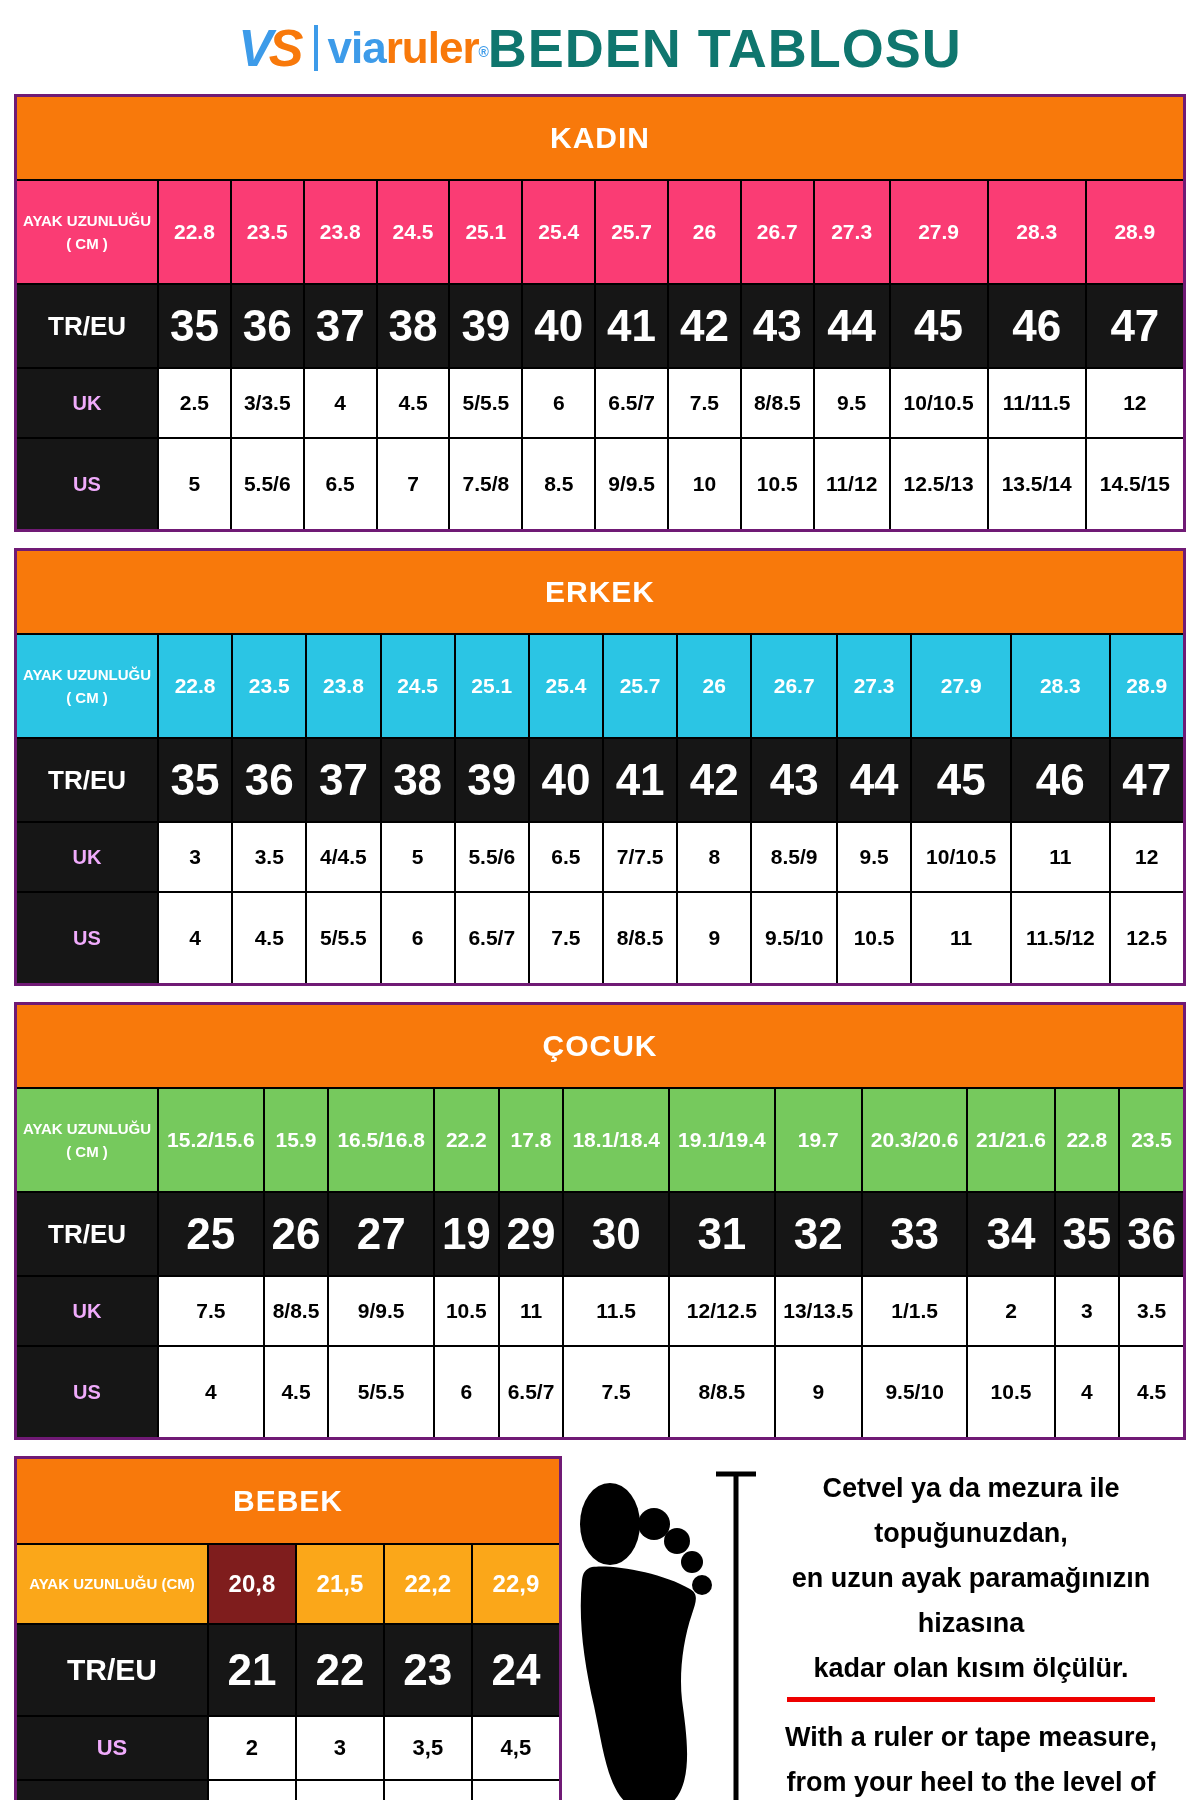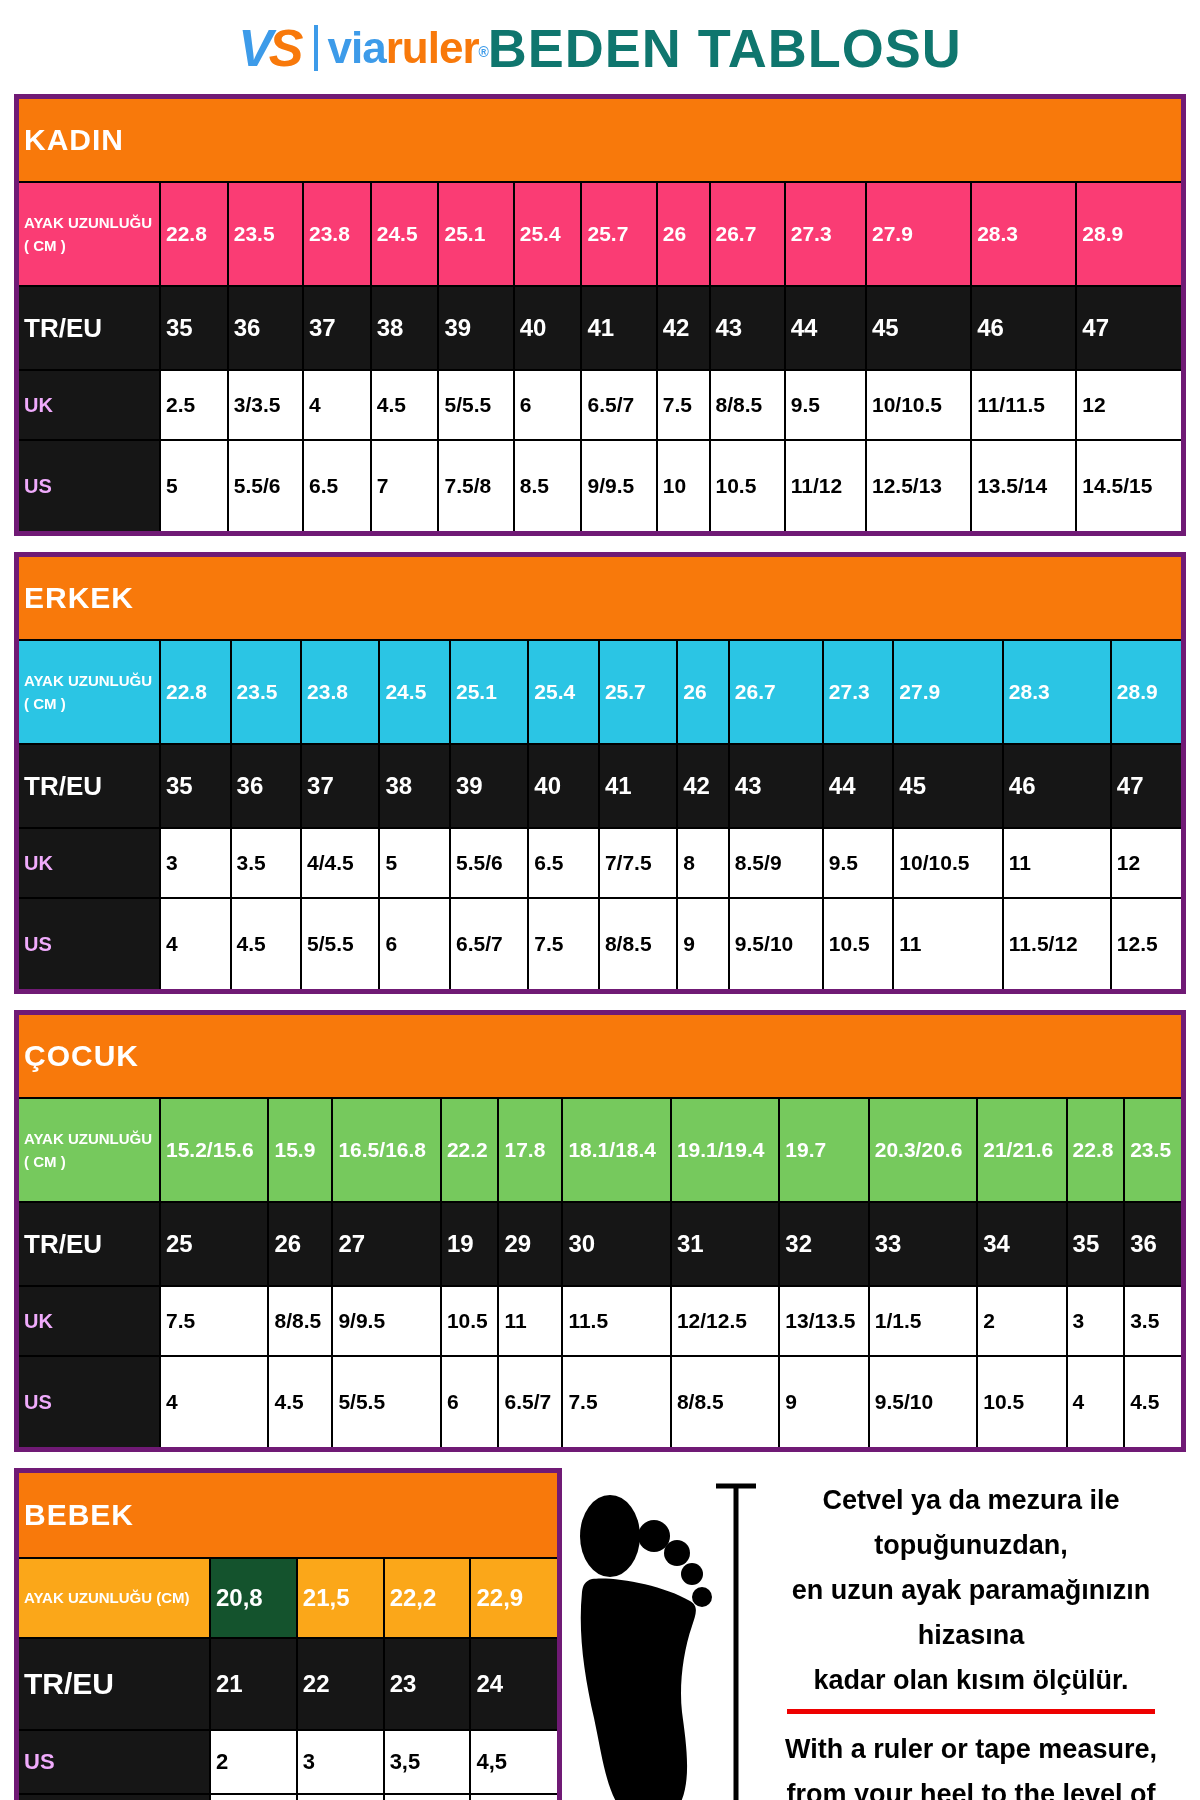--- a/index.html
+++ b/index.html
@@ -21,37 +21,37 @@
   .logo-divider{display:inline-block;width:4px;height:46px;background:var(--blue);margin:0 10px 0 14px;}
   .brand-word{font-weight:700;font-size:44px;letter-spacing:-1px;line-height:1;}
   .b-blue{color:var(--blue);}
   .b-orange{color:var(--orange);}
   .b-reg{color:var(--blue);font-size:14px;font-weight:700;vertical-align:6px;}
   .page-title{
     margin:0;font-size:54px;font-weight:700;letter-spacing:1px;color:#0f766e;line-height:1;
   }
   
   table.size-table{
-    border-collapse:collapse;border:5px solid #701a75;
+    border-collapse:collapse;border:3px solid #701a75;
     width:100%;margin:0 0 16px 0;
-    text-align:left;
+    text-align:center;
   }
   table.size-table td{border:2px solid #000;padding:2px 5px;}
   .t-title{
     background:var(--orange);color:#fff;
     font-size:30px;font-weight:700;letter-spacing:1px;
   }
   .big .t-title{height:78px;}
   .t-cmlabel{color:#fff;font-weight:700;}
   .big .t-cmlabel{font-size:15px;line-height:1.55;height:98px;}
   .big .row-label{width:130px;}
   .t-cm{color:#fff;font-weight:700;font-size:21px;}
   .t-rowlabel{background:var(--ink);color:#f0abfc;font-weight:700;}
   .r-dark td{background:var(--ink);color:#fff;height:78px;}
-  .r-dark .t-val{font-size:24px;font-weight:700;}
+  .r-dark .t-val{font-size:44px;font-weight:700;}
   .r-dark .t-rowlabel{font-size:26px;}
   .r-light .t-rowlabel{font-size:20px;}
   .r-light .t-val{background:#fff;color:#000;font-size:21px;font-weight:700;}
   .big .r-light:nth-of-type(4) td{height:64px;}
   .big .r-light:nth-of-type(5) td{height:86px;}
   
   .bottom{display:flex;align-items:flex-start;}
   table.bebek{width:548px;margin:0;flex:0 0 auto;}
   .bebek .t-title{height:80px;}
   .bebek .t-cmlabel{font-size:15px;height:74px;width:180px;line-height:1.5;}
@@ -295,21 +295,21 @@
 
   <div class="bottom">
 
     <table class="size-table bebek">
         <tbody>
           <tr>
             <td class="t-title" colspan="5">BEBEK</td>
           </tr>
           <tr>
             <td class="t-cmlabel row-label" style="background: rgb(251, 167, 25);">AYAK UZUNLUĞU (CM)</td>
-            <td class="t-cm" style="background: #14532d;">20,8</td>
+            <td class="t-cm" style="background: #7f1d1d;">20,8</td>
             <td class="t-cm" style="background: rgb(251, 167, 25);">21,5</td>
             <td class="t-cm" style="background: rgb(251, 167, 25);">22,2</td>
             <td class="t-cm" style="background: rgb(251, 167, 25);">22,9</td>
           </tr>
           <tr class="r-dark">
             <td class="t-rowlabel row-label">TR/EU</td>
             <td class="t-val">21</td>
             <td class="t-val">22</td>
             <td class="t-val">23</td>
             <td class="t-val">24</td>

